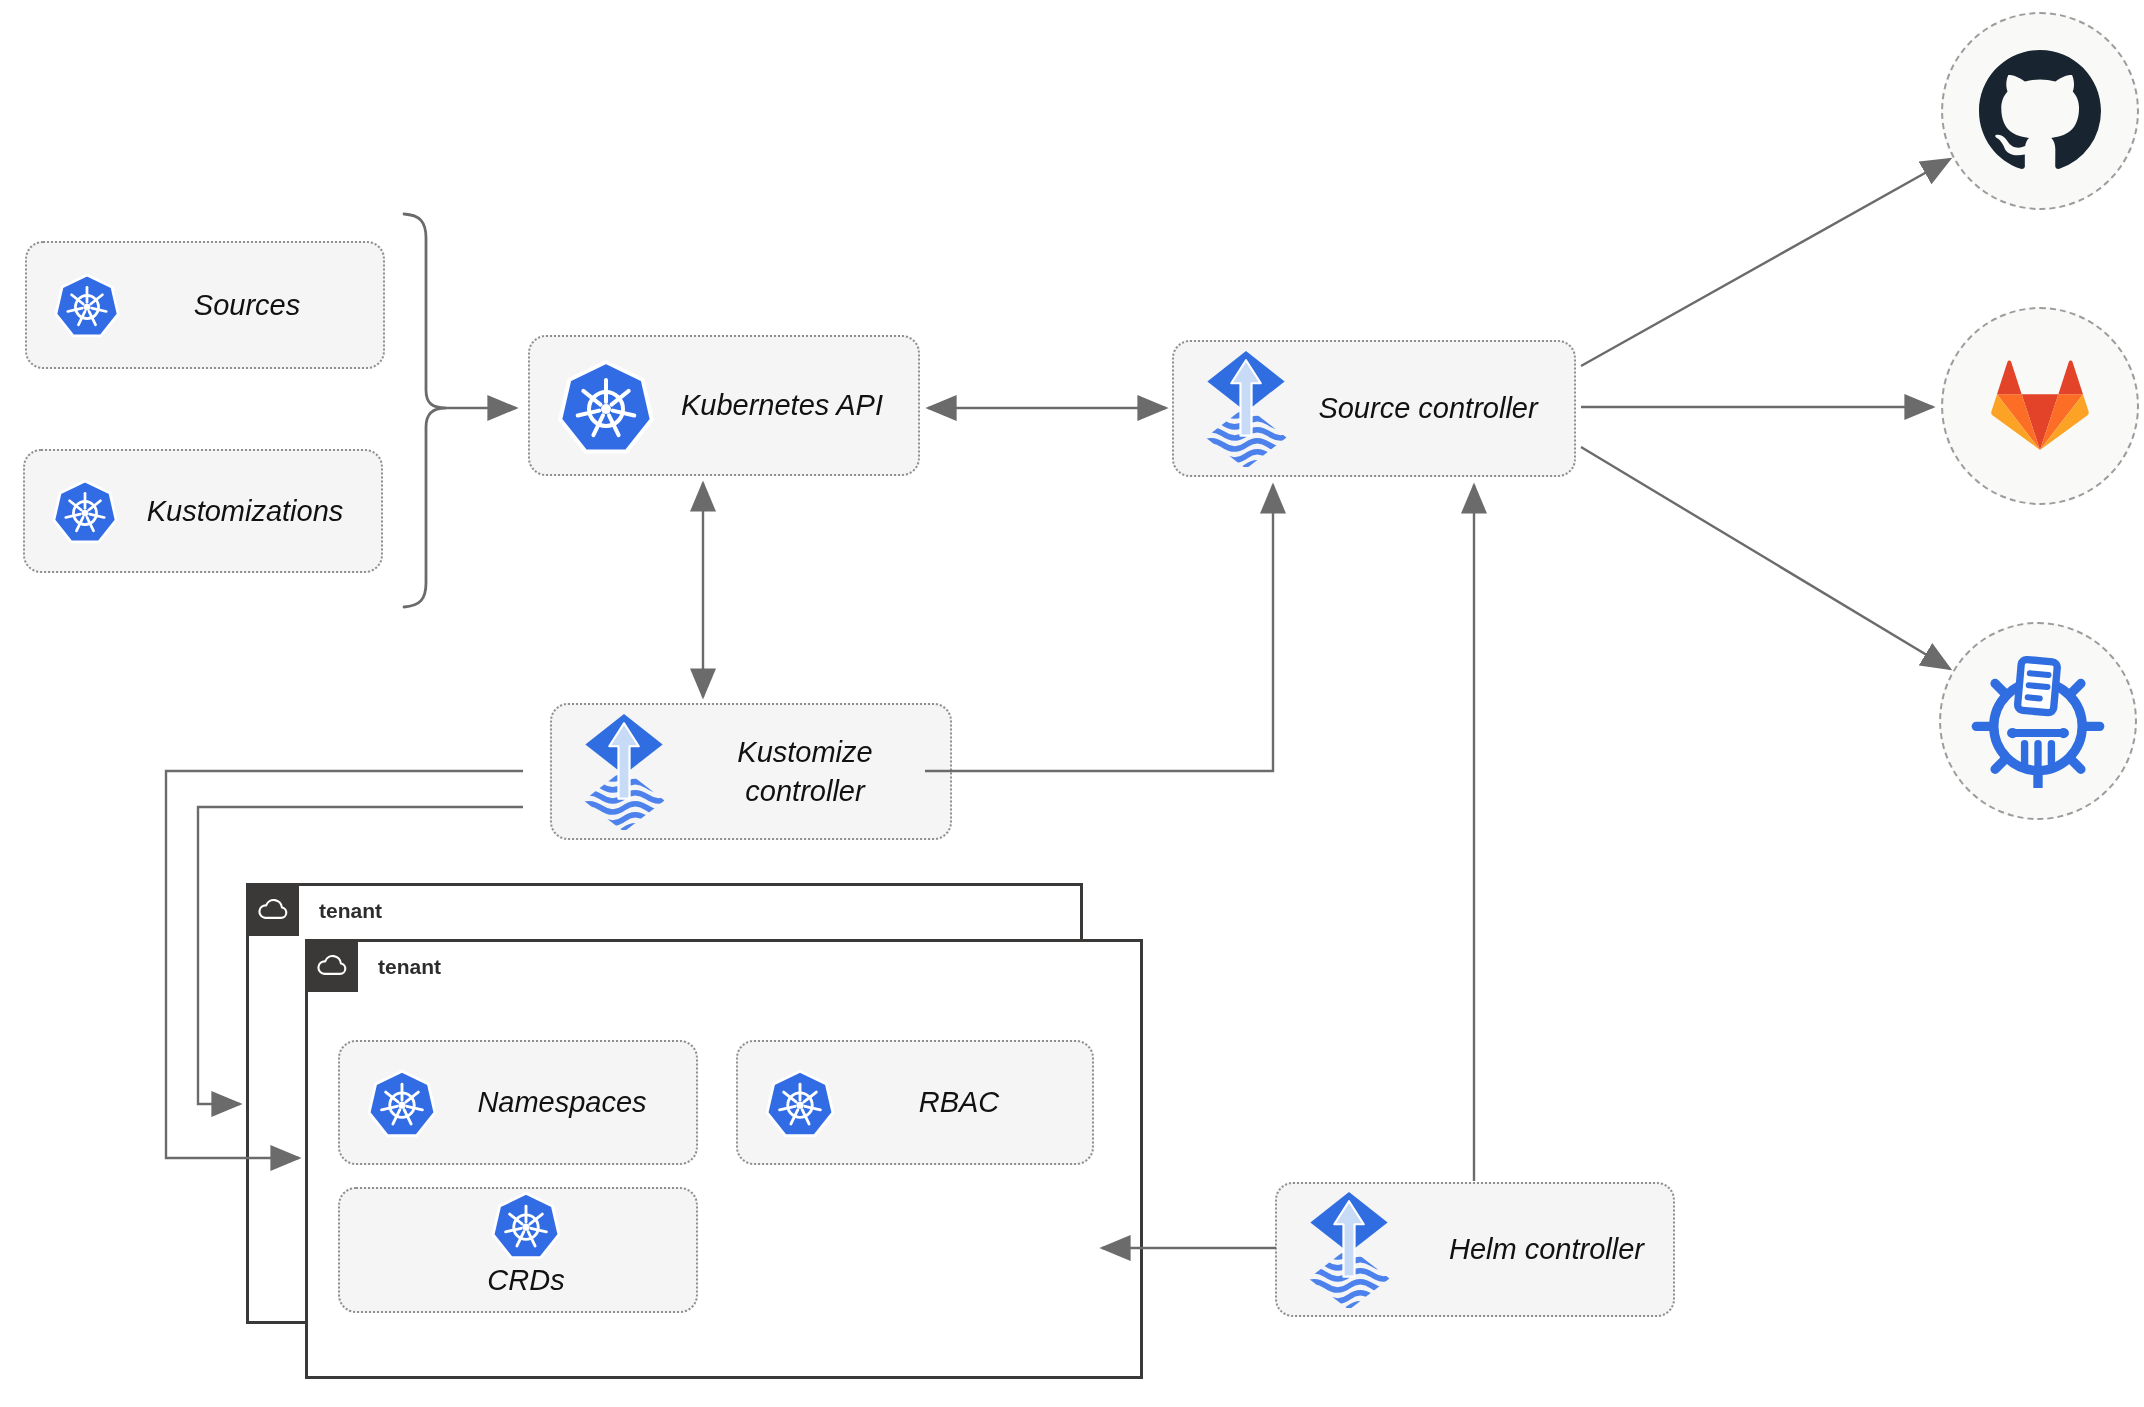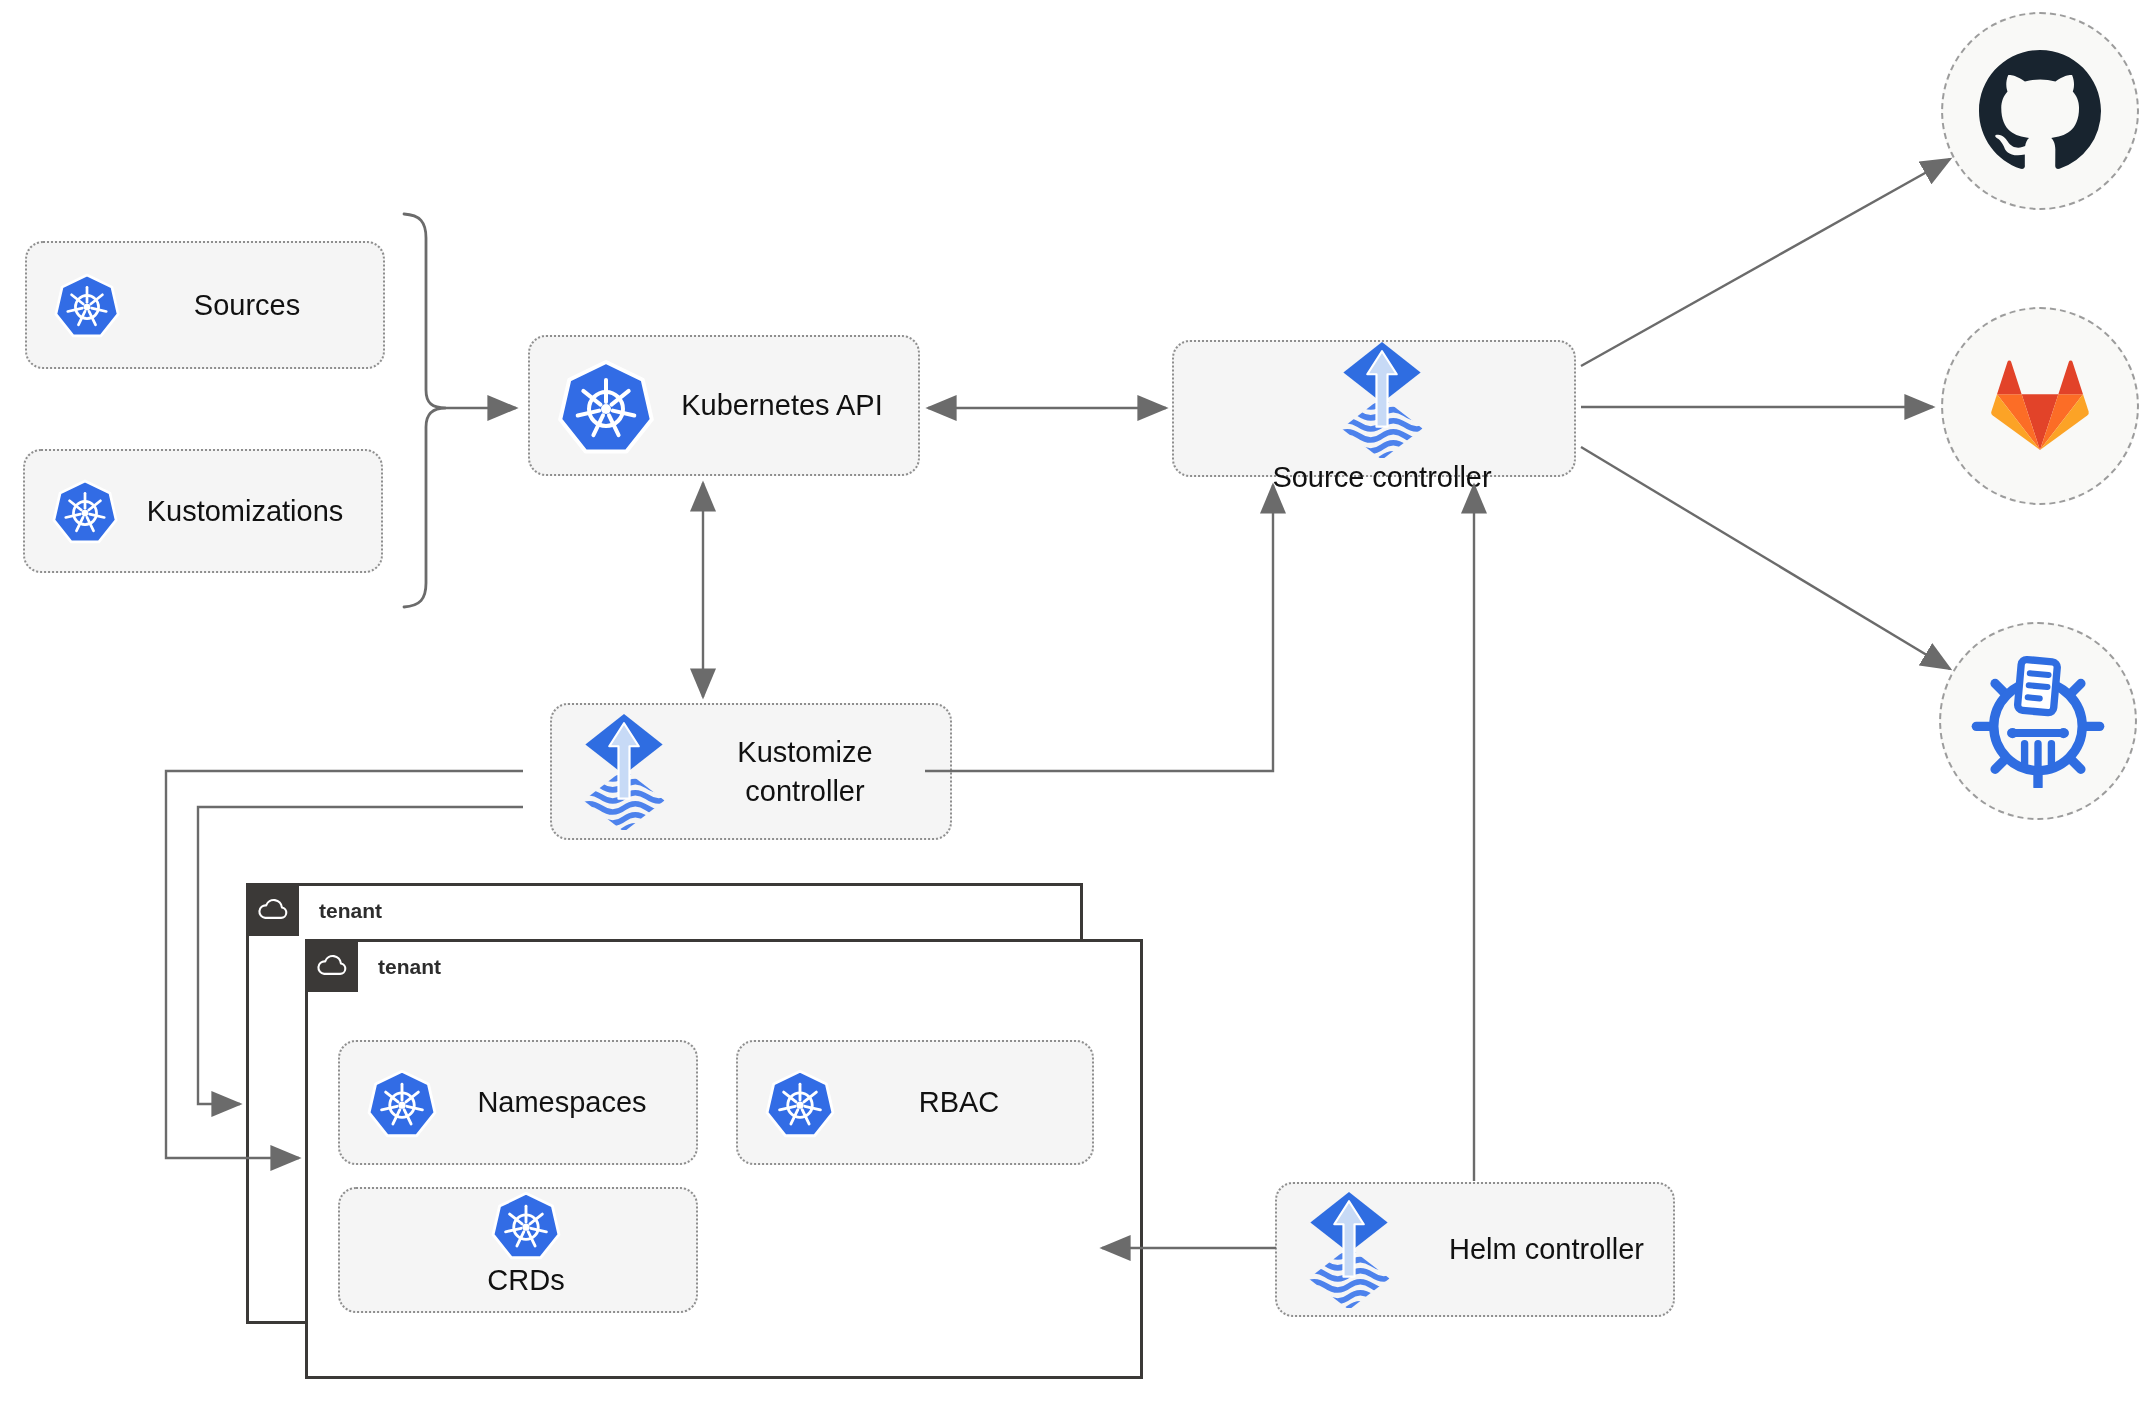--- a/index.html
+++ b/index.html
@@ -9,20 +9,21 @@
   
   .node{
     position:absolute;
     background:#f5f5f5;
     border:2px dotted #8e8e8e;
     border-radius:18px;
     display:flex;align-items:center;
     padding:0 10px 0 26px;
     box-sizing:border-box;
     z-index:10;
+    font-style:italic;
   }
   .node .icon{flex:0 0 auto;display:flex;align-items:center;justify-content:center;}
   .node .label{
     flex:1;text-align:center;
     font-size:29px;color:#111111;line-height:1.32;
     padding:0 8px;
   }
 
   
   .tenant{
@@ -195,21 +196,21 @@
 
   <div class="node" style="left:528px;top:335px;width:392px;height:141px;">
     <span class="icon">
       <svg width="100" height="100">
           <use href="#sym-k8s"></use>
         </svg>
     </span>
     <span class="label">Kubernetes API</span>
   </div>
 
-  <div class="node" style="left:1172px;top:340px;width:404px;height:137px;flex-direction:column;">
+  <div class="node" style="left:1172px;top:340px;width:404px;height:137px;">
     <span class="icon">
       <svg width="92" height="116">
           <use href="#sym-flux"></use>
         </svg>
     </span>
     <span class="label" style="max-width:230px;margin:0 auto;">Source controller</span>
   </div>
 
   <div class="node" style="left:550px;top:703px;width:402px;height:137px;">
     <span class="icon">

